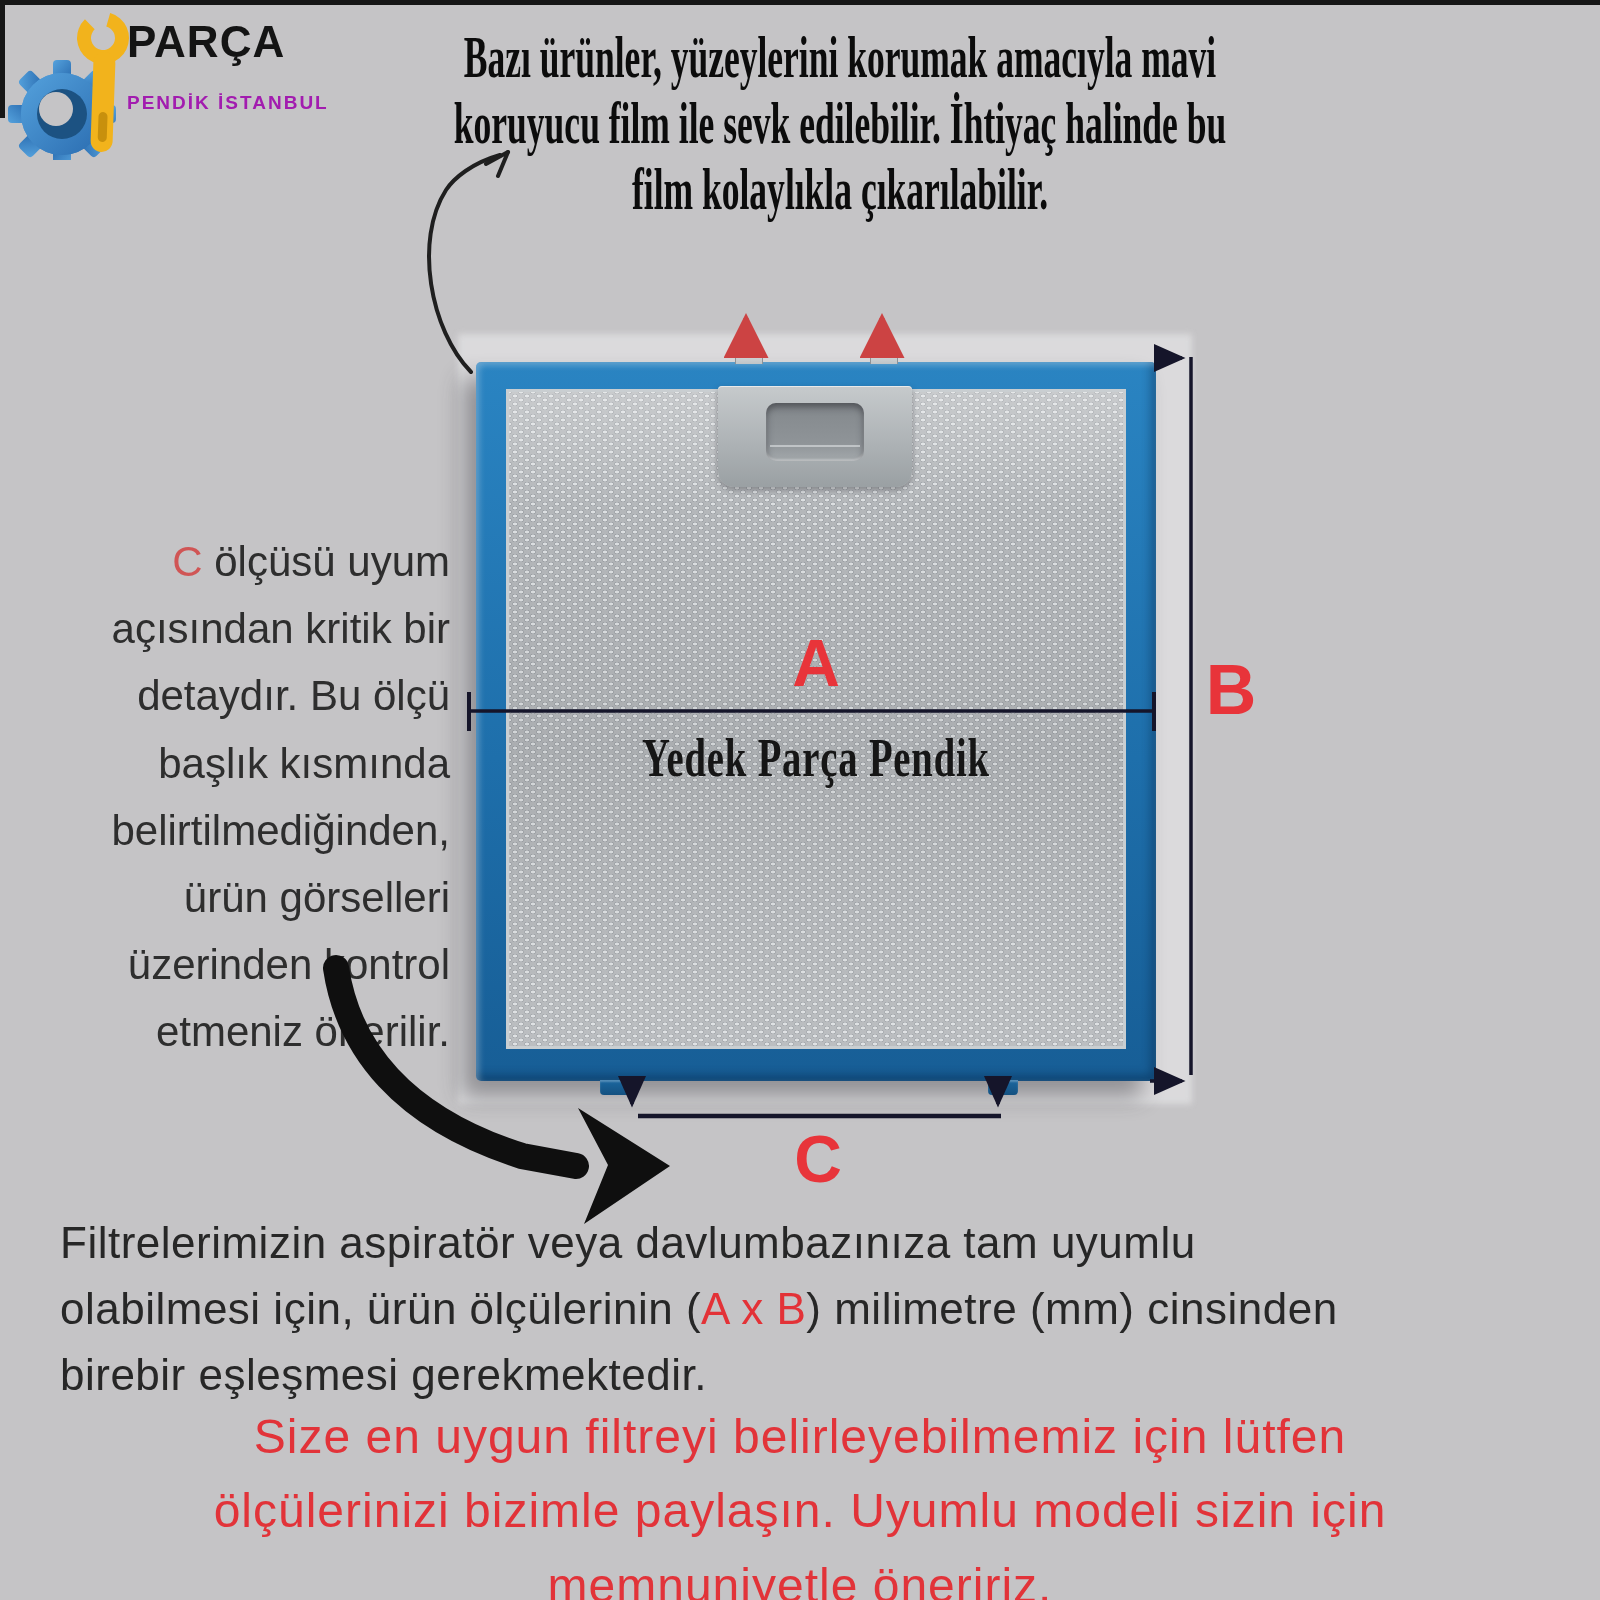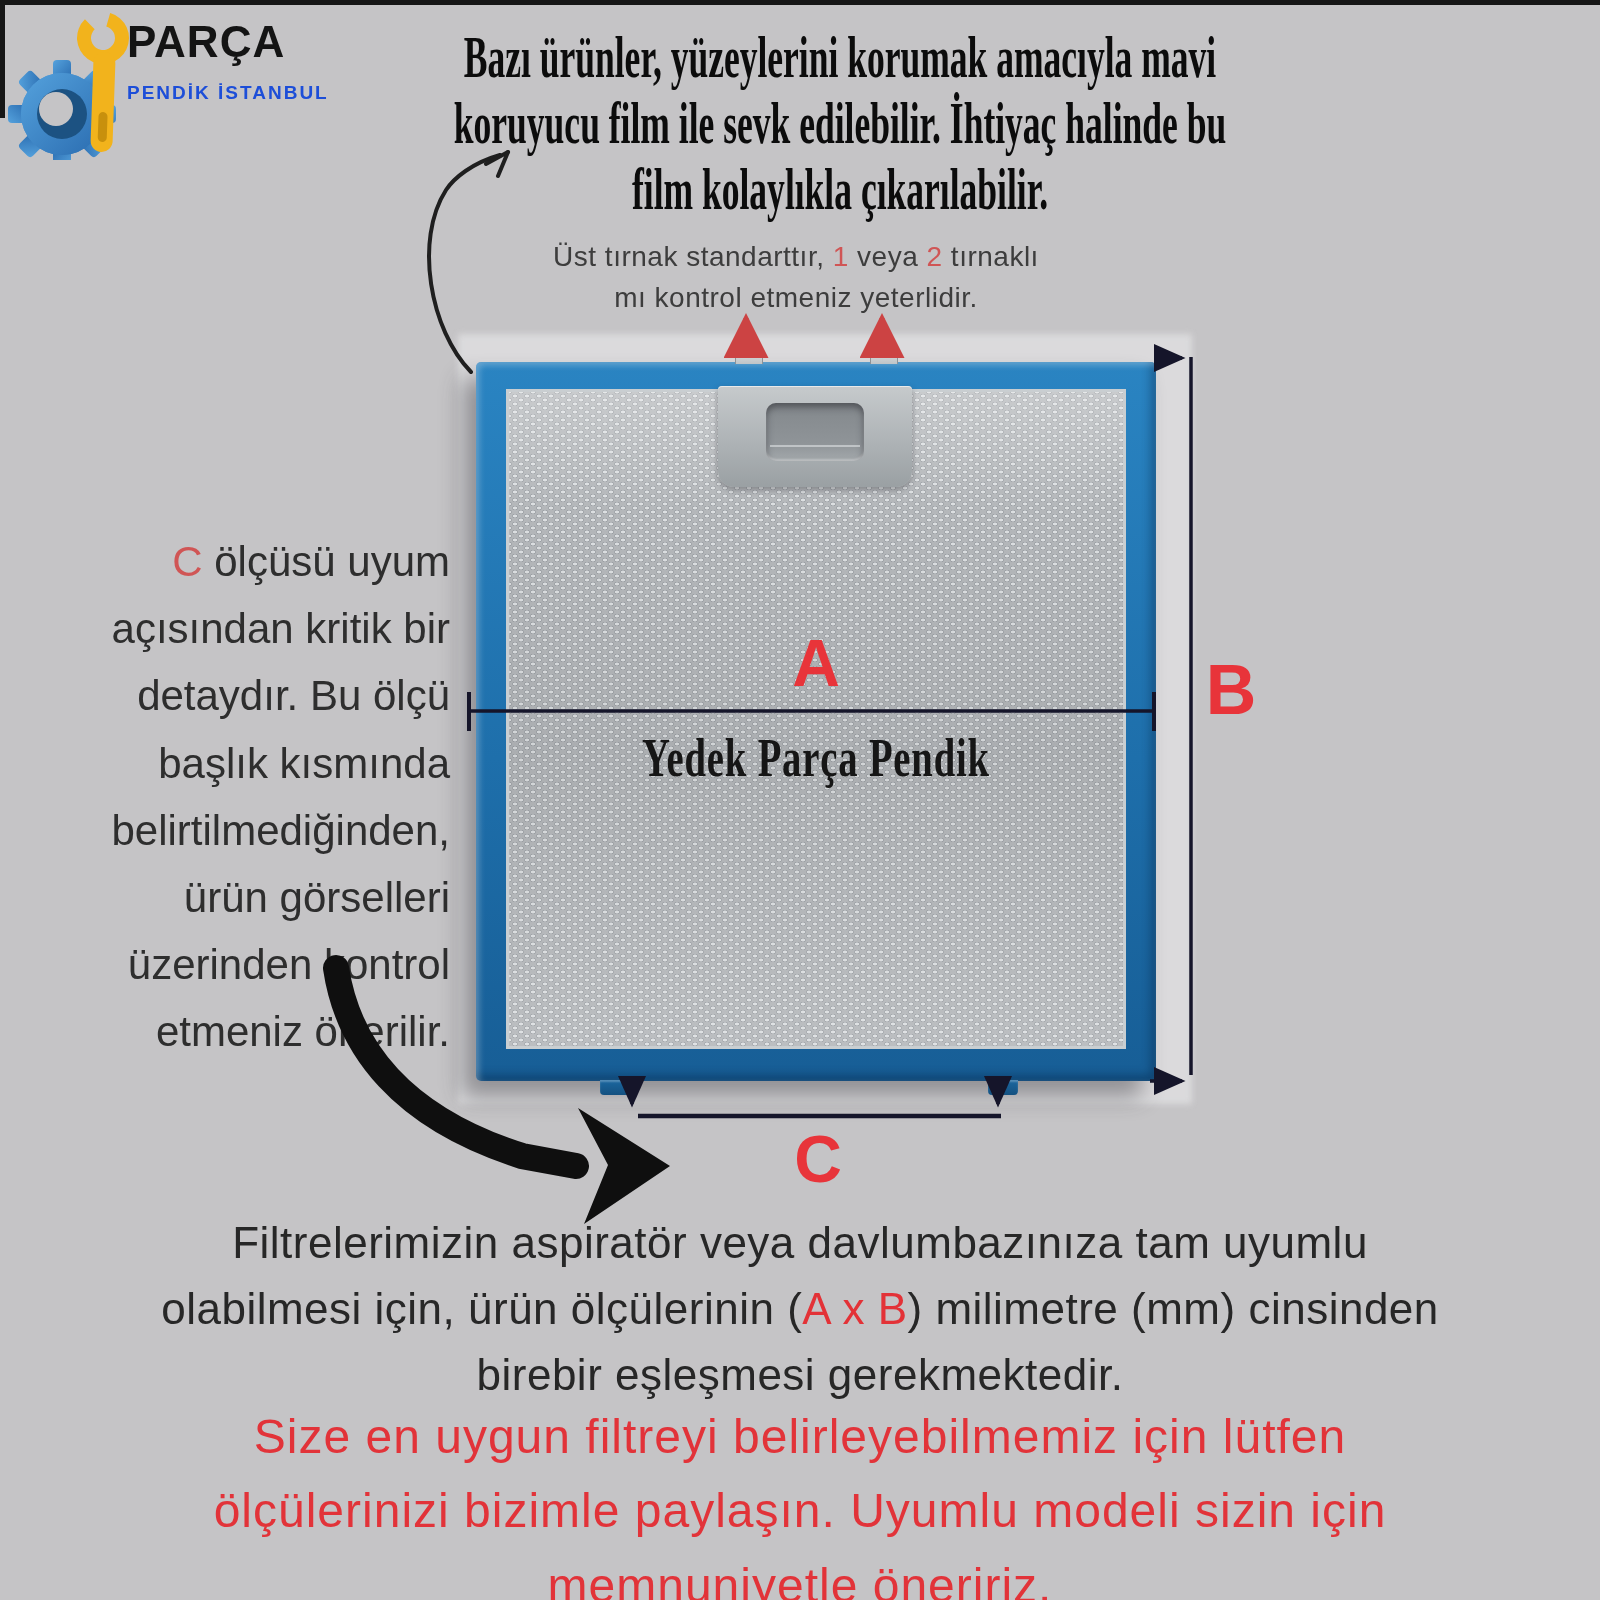--- a/index.html
+++ b/index.html
@@ -10,21 +10,21 @@
   }
   .abs{position:absolute;}
   
   .edge-top{left:0;top:0;width:1600px;height:5px;background:#161616;}
   .edge-left{left:0;top:0;width:5px;height:118px;background:#161616;}
 
   
   .logo-icon{left:6px;top:4px;}
   .logo-text{left:127px;top:16px;line-height:1.18;}
   .logo-line{font-weight:700;font-size:44px;letter-spacing:1px;color:#141414;}
-  .logo-sub{font-weight:700;font-size:19px;letter-spacing:2px;color:#1d4ed8;margin-top:14px;}
+  .logo-sub{font-weight:700;font-size:19px;letter-spacing:2px;color:#a21caf;margin-top:24px;}
 
   
   .headline{
     left:215px;top:24px;width:1250px;text-align:center;
     font-family:"Liberation Serif",serif;font-weight:700;font-size:48px;line-height:1.1;
     color:#0c0c0c;transform:scale(0.74,1.25);transform-origin:50% 0;
     white-space:pre-line;
   }
 
   
@@ -100,21 +100,21 @@
   .dim-label{
     font-weight:700;color:#e8343a;text-align:center;line-height:1;
     font-family:"Liberation Sans",sans-serif;
   }
   .lab-a{left:476px;top:630px;width:680px;font-size:66px;}
   .lab-b{left:1196px;top:655px;width:70px;font-size:70px;}
   .lab-c{left:758px;top:1126px;width:120px;font-size:66px;}
 
   
   .bottom-note{
-    left:60px;top:1210px;width:1480px;text-align:center;
+    left:60px;top:1210px;width:1480px;text-align:left;
     font-size:44px;line-height:1.5;color:#272727;white-space:pre-line;letter-spacing:.5px;
   }
   .bottom-note .red{color:#e33237;}
   .cta-note{
     left:60px;top:1400px;width:1480px;text-align:center;
     font-size:48px;line-height:1.55;color:#e23339;white-space:pre-line;letter-spacing:1px;
   }
   .overlay{left:0;top:0;pointer-events:none;}
 </style>
 </head>
@@ -160,21 +160,20 @@
   </svg>
   <div class="abs logo-text">
     <div class="logo-line">PARÇA</div>
     <div class="logo-sub">PENDİK İSTANBUL</div>
   </div>
 
   <div class="abs headline">Bazı ürünler, yüzeylerini korumak amacıyla mavi
 koruyucu film ile sevk edilebilir. İhtiyaç halinde bu
 film kolaylıkla çıkarılabilir.</div>
 
-  <div class="abs tab-note"><span>Üst tırnak standarttır, </span><span class="red">1</span><span> veya </span><span class="red">2</span><span> tırnaklı</span><br><span>mı kontrol etmeniz yeterlidir.</span></div>
 
   <div class="abs left-note"><span class="red">C</span><span> ölçüsü uyum</span>
 <span>açısından kritik bir
 detaydır. Bu ölçü
 başlık kısmında
 belirtilmediğinden,
 ürün görselleri
 üzerinden kontrol
 etmeniz önerilir.</span></div>
 

